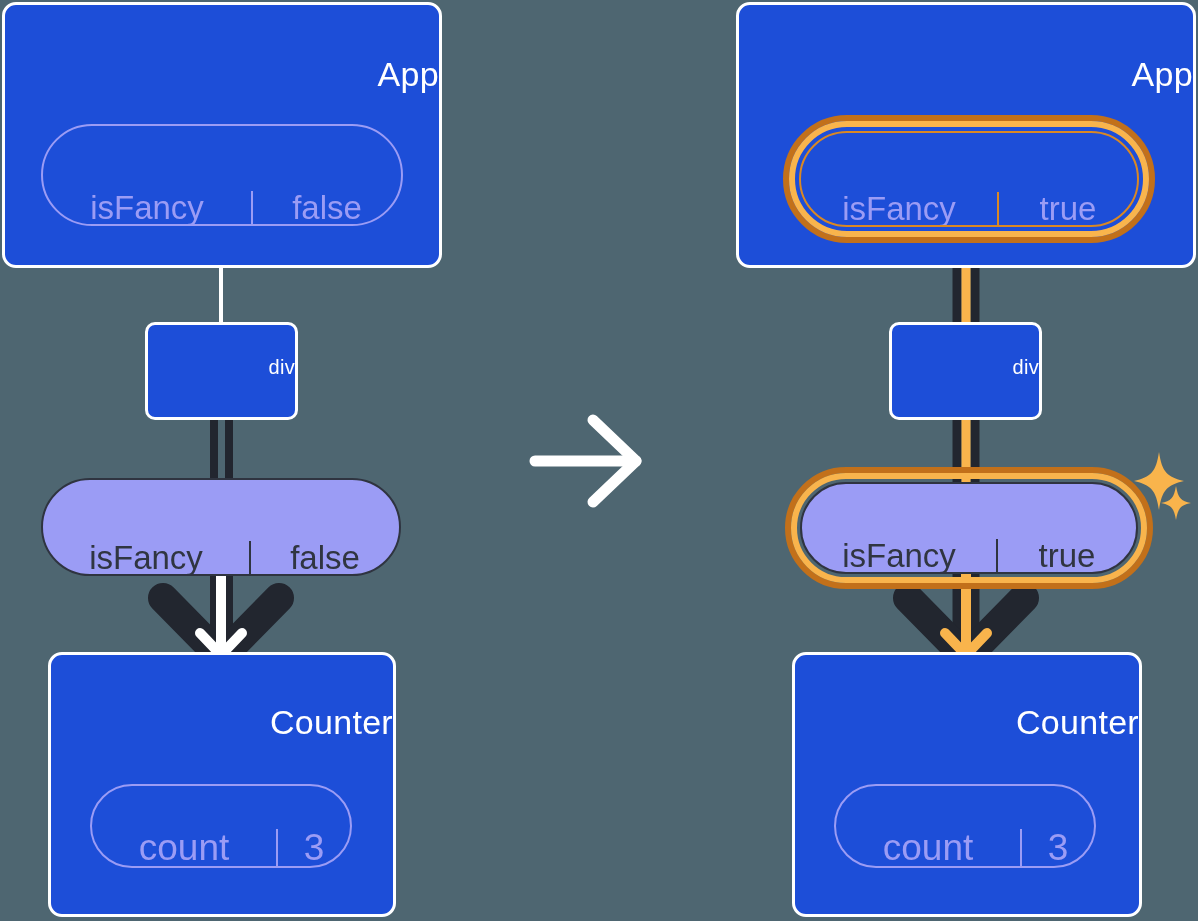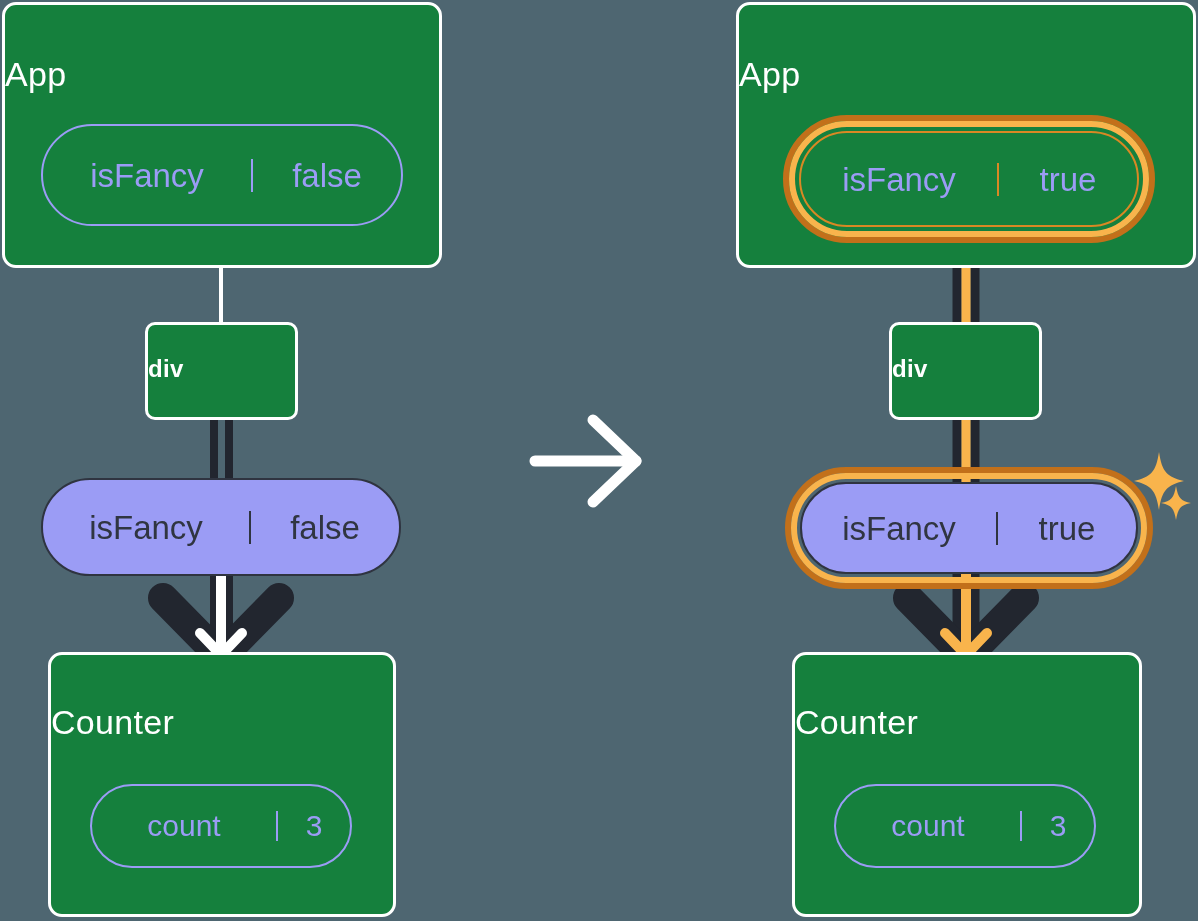--- a/index.html
+++ b/index.html
@@ -8,42 +8,42 @@
     background:#4e6671;
     font-family:"Liberation Sans","DejaVu Sans",sans-serif;
     overflow:hidden;
   }
   #stage{position:relative;width:1198px;height:921px;}
   .layer{position:absolute;left:0;top:0;width:1198px;height:921px;}
   svg.layer{pointer-events:none;}
   
   .node{
     position:absolute;
-    background:#15803d;
+    background:#1d4ed8;
     border:3px solid #ffffff;
     border-radius:14px;
     box-sizing:border-box;
     display:flex;
     flex-direction:column;
-    align-items:flex-start;
+    align-items:flex-end;
   }
   .node-title{
     color:#ffffff;
     font-size:34px;
     font-weight:400;
     letter-spacing:.3px;
     line-height:1;
   }
-  .node-title.small{font-size:24px;font-weight:700;}
+  .node-title.small{font-size:20px;font-weight:400;}
   
   .pill{
     position:absolute;
     box-sizing:border-box;
     display:flex;
-    align-items:center;
+    align-items:flex-end;
     border-radius:999px;
     overflow:hidden;
   }
   .pill.outline{
     border:2px solid #9b9cf5;
     background:transparent;
   }
   .pill.filled{
     background:#9b9cf5;
     border:2px solid #2f3440;
@@ -53,21 +53,21 @@
     font-size:33px;line-height:1;white-space:nowrap;
   }
   .pill .cell.k{flex:0 0 auto;}
   .pill .cell.v{flex:1 1 auto;}
   .pill.outline .cell{color:#9b9cf5;}
   .pill.outline .cell.v{border-left:2px solid #9b9cf5;}
   .pill.filled .cell{color:#303541;}
   .pill.filled .cell.v{border-left:2px solid #2f3440;}
   .bold{font-weight:400;}
   
-  .pill.small .cell{font-size:30px;}
+  .pill.small .cell{font-size:37px;}
   .ring-outer{
     position:absolute;
     border-radius:999px;
     box-sizing:border-box;
     border:6px solid #c2701a;
   }
   .ring-inner{
     position:absolute;
     border-radius:999px;
     box-sizing:border-box;

